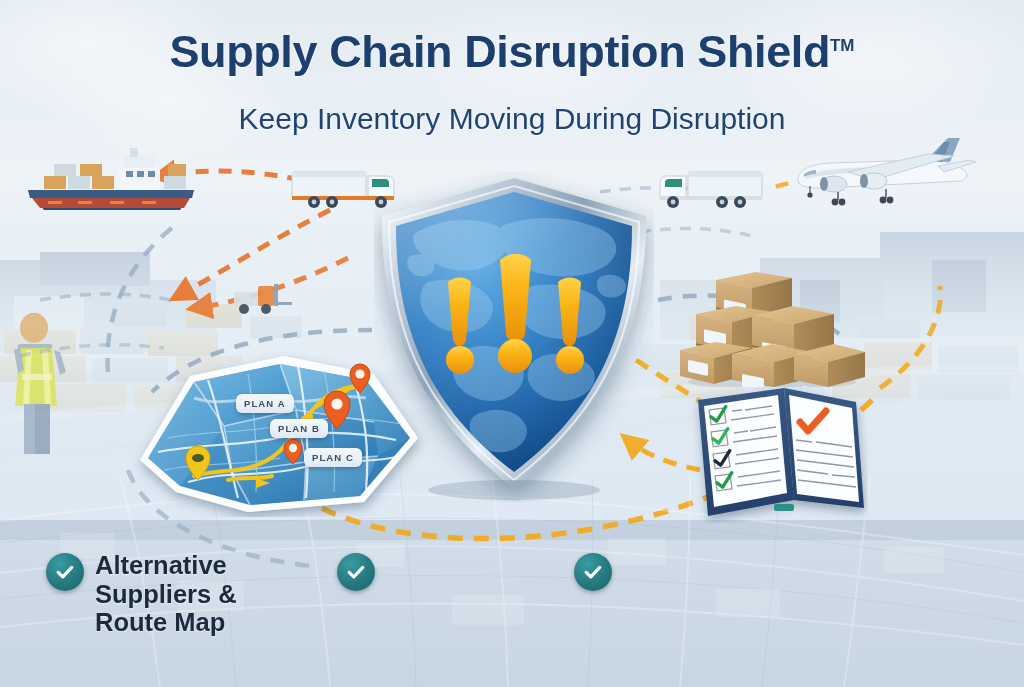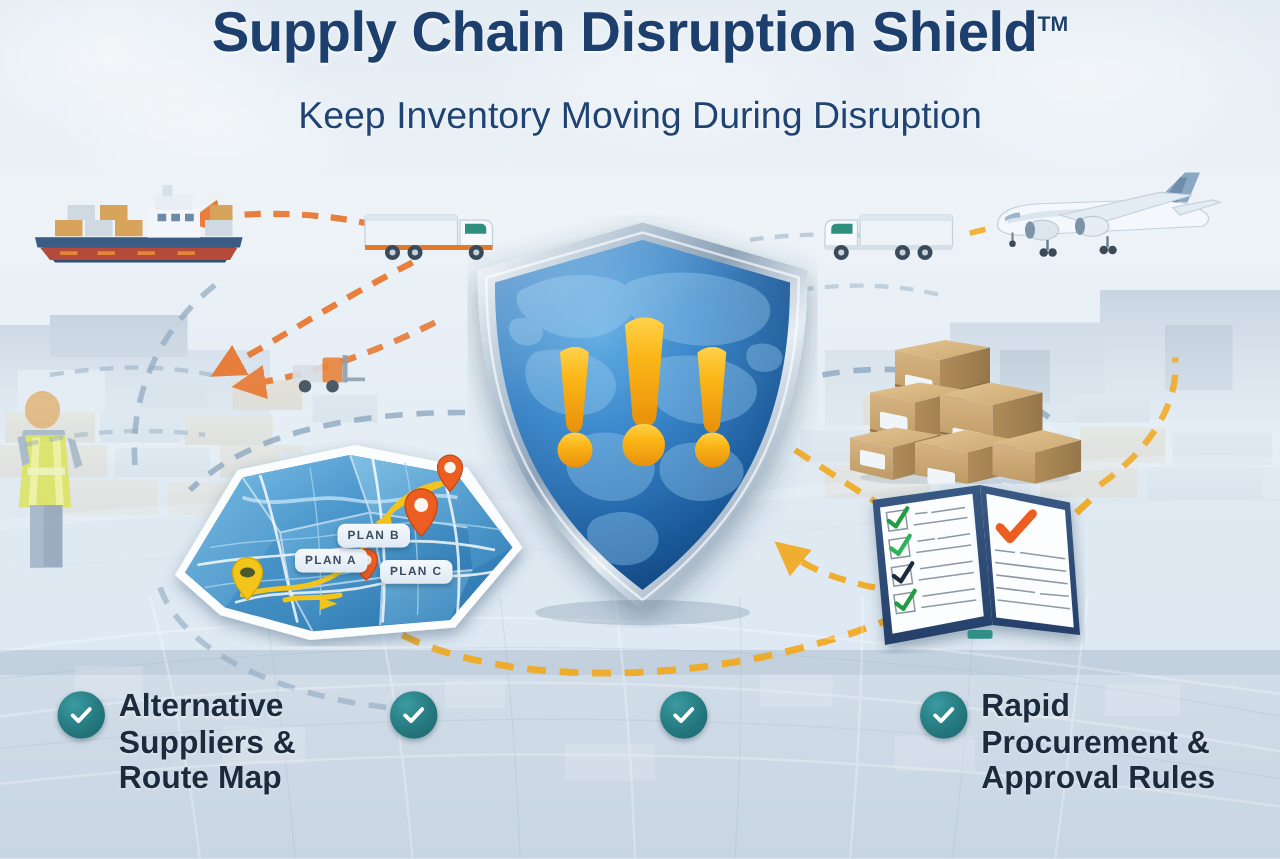--- a/index.html
+++ b/index.html
@@ -45,20 +45,21 @@
   .arcs { position:absolute; inset:0; pointer-events:none; }
 
   
   #header {
     position:absolute; top:0; left:0; width:1024px;
     text-align:center; z-index:40;
   }
   #title {
     font-size:45px; font-weight:bold; letter-spacing:-.4px;
     color:#1d3f6e;
+    margin-top:26px;
     text-shadow:0 1px 2px rgba(255,255,255,.85);
     white-space:nowrap;
   }
   #title .tm {
     font-size:17px; vertical-align:super; font-weight:bold; letter-spacing:0;
   }
   #subtitle {
     font-size:30px; font-weight:normal; color:#1f4474;
     margin-top:24px;
     text-shadow:0 1px 2px rgba(255,255,255,.8);
@@ -510,21 +511,21 @@
         <circle cx="165" cy="96" r="4.2" fill="#fdf6ee"></circle>
 
         <path d="M196,52 a13,13 0 0 1 26,0 c0,12 -13,25 -13,25 s-13,-13 -13,-25 z" fill="#ec5d22" stroke="#c34813" stroke-width="1"></path>
         <circle cx="209" cy="52" r="5.6" fill="#fdf6ee"></circle>
 
         <path d="M222,22 a10,10 0 0 1 20,0 c0,9 -10,19 -10,19 s-10,-10 -10,-19 z" fill="#ec5d22" stroke="#c34813" stroke-width="1"></path>
         <circle cx="232" cy="22" r="4.6" fill="#fdf6ee"></circle>
       </g>
     </svg>
 
-    <div class="plan-chip" style="left:108px; top:42px;margin-top:45px;">
+    <div class="plan-chip" style="left:108px; top:42px;">
       <span>PLAN A</span>
     </div>
     <div class="plan-chip" style="left:142px; top:67px;">
       <span>PLAN B</span>
     </div>
     <div class="plan-chip" style="left:176px; top:96px;">
       <span>PLAN C</span>
     </div>
   </div>
 
@@ -719,24 +720,16 @@
     </div>
 
     <div class="feature f2">
       <div class="check-badge">
         <svg viewBox="0 0 24 24" width="22" height="22" aria-hidden="true">
           <path d="M4.5,12.4 L9.6,17.3 L19.4,6.9" stroke="#ffffff" stroke-width="3.4" fill="none" stroke-linecap="round" stroke-linejoin="round"></path>
         </svg>
       </div>
     </div>
 
-    <div class="feature f3">
-      <div class="check-badge">
-        <svg viewBox="0 0 24 24" width="22" height="22" aria-hidden="true">
-          <path d="M4.5,12.4 L9.6,17.3 L19.4,6.9" stroke="#ffffff" stroke-width="3.4" fill="none" stroke-linecap="round" stroke-linejoin="round"></path>
-        </svg>
-      </div>
-      <div class="feature-label">Rapid Procurement &amp; Approval Rules</div>
-    </div>
 
   </div>
 
 </div>
 
 </body></html>

